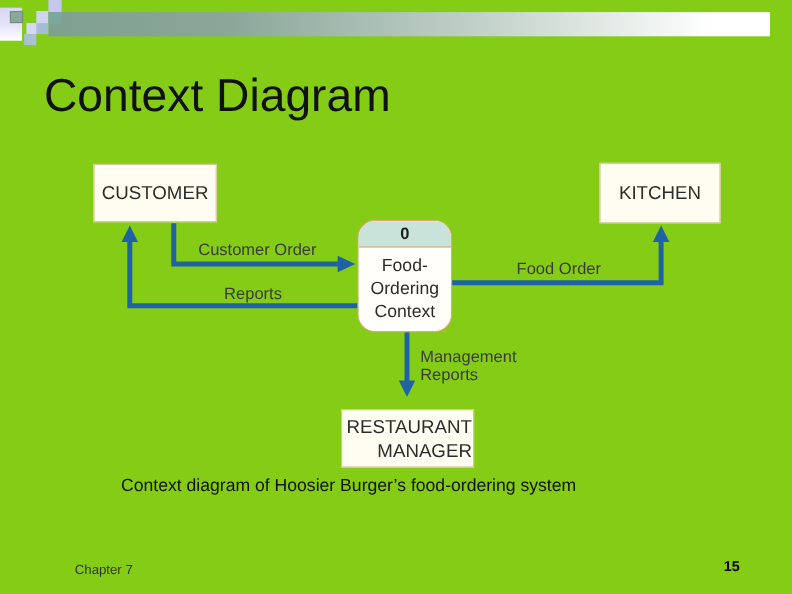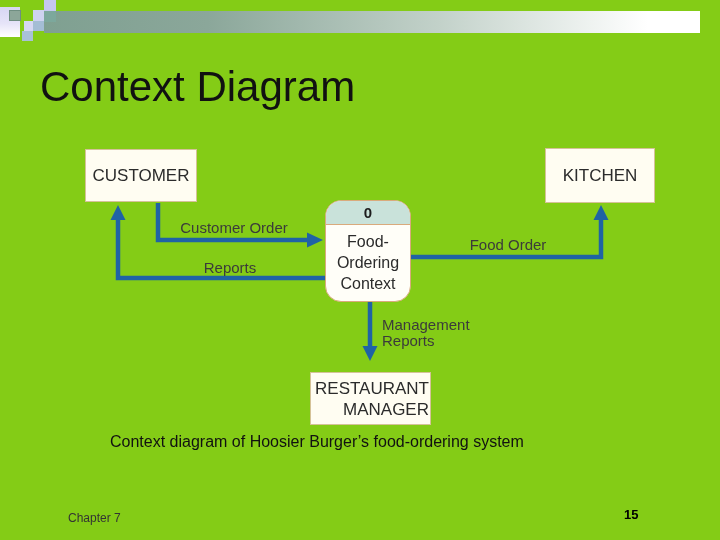--- a/index.html
+++ b/index.html
@@ -101,21 +101,21 @@
   .label-customer-order { left: 178px; top: 220px; width: 112px; text-align: center; }
   .label-receipt        { left: 194px; top: 260px; width: 72px;  text-align: center; }
   .label-food-order     { left: 466px; top: 237px; width: 84px;  text-align: center; }
   .label-mgmt-reports   { left: 382px; top: 317px; width: 96px;  text-align: left; }
 
   
   .caption { position: absolute; left: 110px; top: 430px; color: #111111; }
   .caption .fig-label { font-size: 16px; font-weight: 700; line-height: 23px; }
   .caption .fig-text  { font-size: 16px; font-weight: 400; line-height: 23px; }
   .footer-chapter { position: absolute; left: 42px;  top: 511px; font-size: 12px; color: #333333; margin-left: 26px; }
-  .footer-page    { position: absolute; left: 624px; top: 507px; font-size: 13px; font-weight: 700; color: #000000; }
+  .footer-page    { position: absolute; left: 658px; top: 507px; font-size: 13px; font-weight: 700; color: #000000; }
 </style>
 </head>
 <body>
 
 <div class="slide">
 
   <div class="deco-bar"></div>
   <div class="sq sq-grad-col"></div>
   <div class="sq sq-lav-top"></div>
   <div class="sq sq-green-border"></div>

